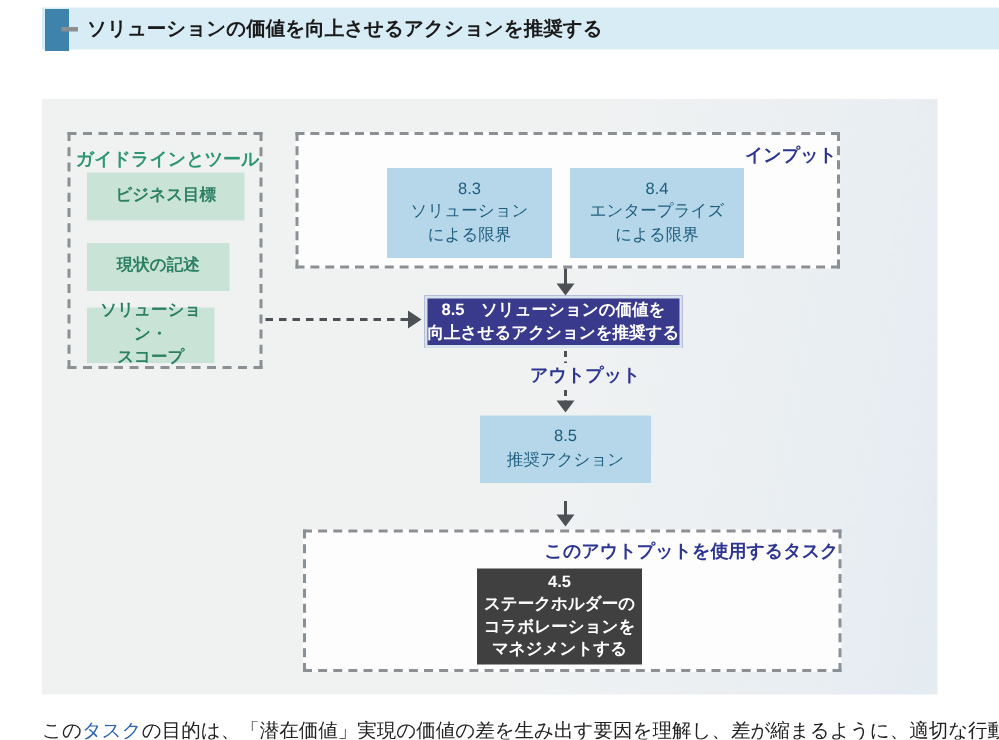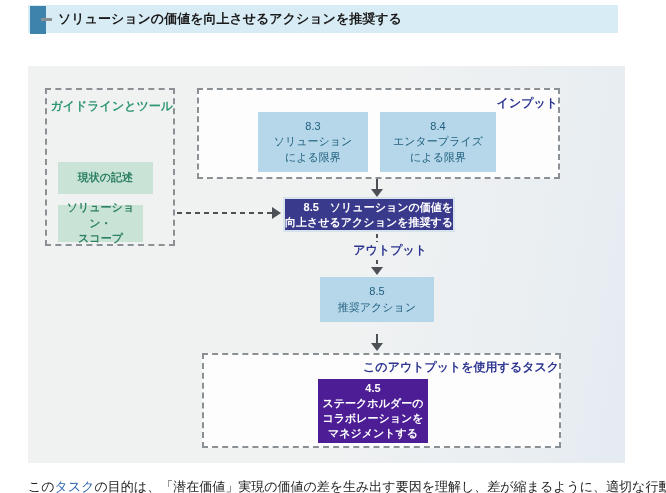--- a/index.html
+++ b/index.html
@@ -1,21 +1,21 @@
 <!DOCTYPE html>
 <html><head>
 <meta charset="utf-8">
 <style>
   * { margin:0; padding:0; box-sizing:border-box; }
   html,body { width:666px; height:493px; overflow:hidden; background:#ffffff;
               font-family:"Liberation Sans","DejaVu Sans",sans-serif; }
   .page { position:relative; width:666px; height:493px; }
 
   
-  .header-bar { position:absolute; left:28px; top:5px; width:590px; height:28px;
+  .header-bar { position:absolute; left:28px; top:5px; width:639px; height:28px;
                 background:#d8ecf5; }
   .header-marker { position:absolute; left:2px; top:1px; width:16px; height:28px;
                    background:#3e83ab; }
   .collapse-dash { position:absolute; left:13px; top:13px; width:11px; height:3px;
                    background:#8a8f94; }
   .header-title { position:absolute; left:30px; top:0; height:28px; line-height:28px;
                   font-size:13px; font-weight:bold; color:#1a1a1a; white-space:nowrap; }
 
   
   .panel { position:absolute; left:28px; top:66px; width:597px; height:397px;
@@ -38,33 +38,33 @@
   .input-title { color:#2d3590; padding-top:5px; }
   .blue-box { position:absolute; background:#b5d7e9; color:#1e5d7d;
               font-size:11px; font-weight:normal; text-align:center;
               display:flex; align-items:center; justify-content:center;
               white-space:pre-line; line-height:1.4; }
   .in-1 { left:59px;  top:22px; width:110px; height:60px; }
   .in-2 { left:181px; top:22px; width:116px; height:60px; }
 
   .task-85 { position:absolute; left:255px; top:131px; width:172px; height:35px;
              background:#3a3a8d; border:2px solid #d7e3ec; color:#ffffff;
-             font-size:11px; font-weight:bold; text-align:right;
+             font-size:11px; font-weight:bold; text-align:center;
              display:flex; align-items:center; justify-content:center;
              white-space:pre-line; line-height:1.35; }
 
   .output-label { position:absolute; left:299px; top:176px; width:100px;
                   color:#2d3590; }
 
   .output-box { position:absolute; left:292px; top:211px; width:114px; height:45px; }
 
   .bottom-box { left:174px; top:287px; width:359px; height:95px; background:#fdfdfe; }
   .bottom-title { color:#2d3590; padding-top:4px; }
   .task-45 { position:absolute; left:114px; top:24px; width:110px; height:64px;
-             background:#4c1d95; color:#ffffff; font-size:11px; font-weight:bold;
+             background:#404040; color:#ffffff; font-size:11px; font-weight:bold;
              text-align:center; display:flex; align-items:center; justify-content:center;
              white-space:pre-line; line-height:1.35; }
 
   .connector-layer { position:absolute; left:0; top:0; width:597px; height:397px;
                      pointer-events:none; }
 
   
   .footer-text { position:absolute; left:28px; top:478px; width:622px;
                  font-size:13px; color:#222222; white-space:nowrap; }
   .footer-link { color:#2b63b0; }
@@ -78,20 +78,21 @@
     <div class="header-marker"></div>
     <div class="collapse-dash"></div>
     <div class="header-title">ソリューションの価値を向上させるアクションを推奨する</div>
   </div>
 
   <div class="panel">
 
     <div class="dashed-box guidelines-box">
       <div class="box-title guidelines-title">ガイドラインとツール</div>
     </div>
+    <div class="green-box green-1">ビジネス目標</div>
     <div class="green-box green-2">現状の記述</div>
     <div class="green-box green-3">ソリューション・
 スコープ</div>
 
     <div class="dashed-box input-box">
       <div class="box-title input-title">インプット</div>
       <div class="blue-box in-1">8.3
 ソリューション
 による限界</div>
       <div class="blue-box in-2">8.4

